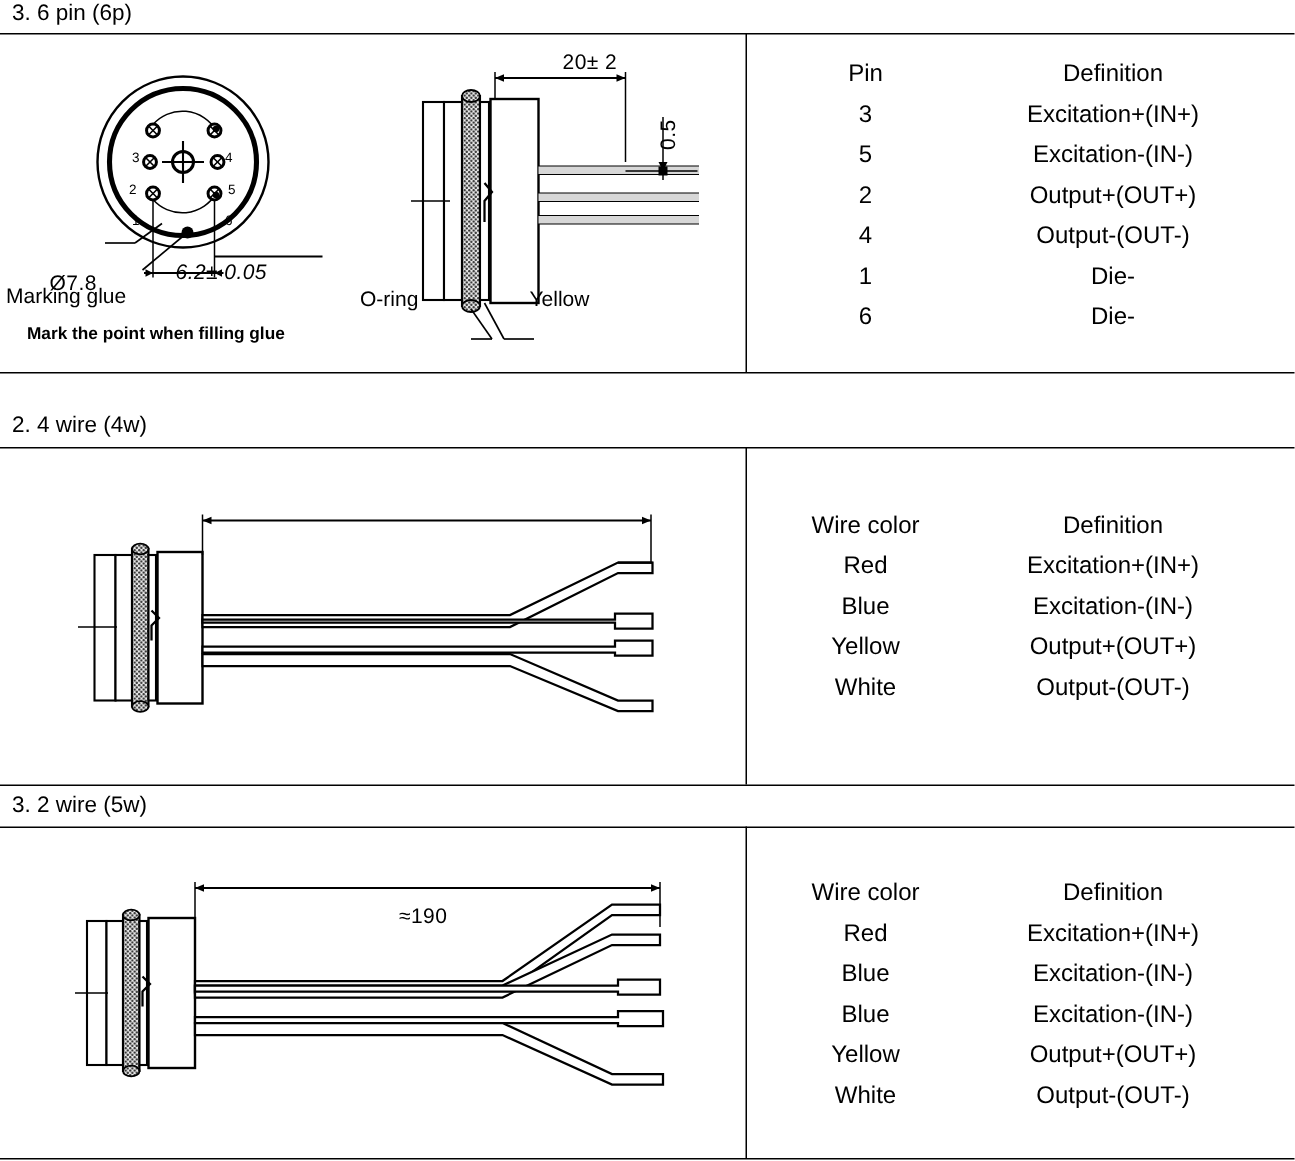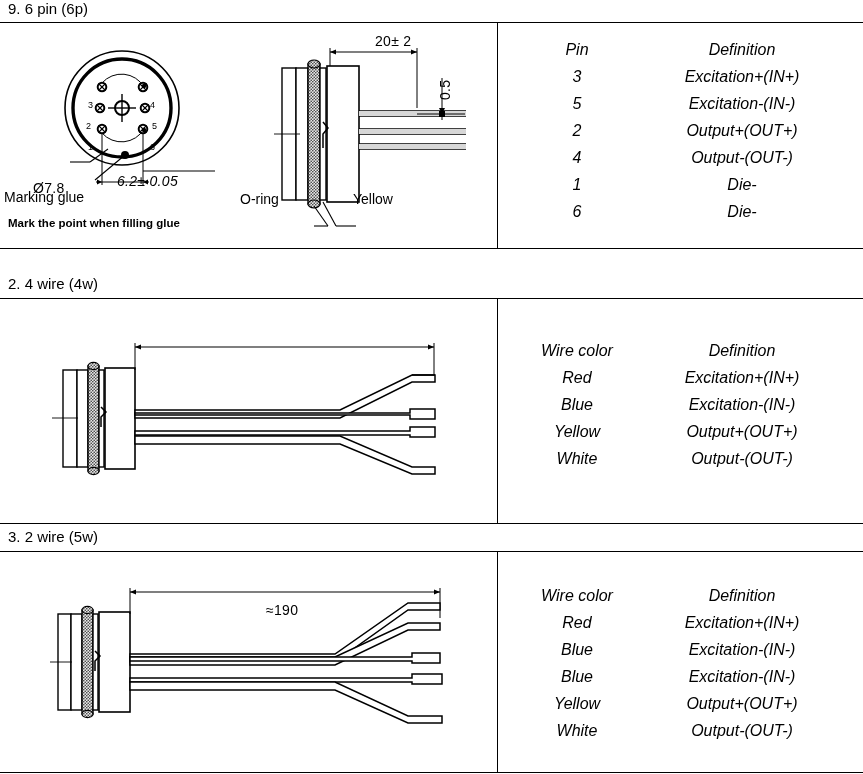--- a/index.html
+++ b/index.html
@@ -27,21 +27,21 @@
     position: absolute; left: 0; width: 863px;
     height: 0; border-top: 1.6px solid #000;
   }
   .vrule {
     position: absolute; width: 0;
     border-left: 1.6px solid #000;
   }
 
   
   .spec-table { position: absolute; }
-  .spec-row { display: flex; align-items: flex-end; font-style: italic; }
+  .spec-row { display: flex; align-items: flex-end; }
   .spec-c1 {
     width: 130px; text-align: center;
     font-size: 16px; line-height: 27px; white-space: nowrap;
   }
   .spec-c2 {
     width: 200px; text-align: center;
     font-size: 16px; line-height: 27px; white-space: nowrap;
   }
   .spec-head .spec-c1, .spec-head .spec-c2 { font-size: 16px; }
 
@@ -59,21 +59,21 @@
   svg { display: block; overflow: visible; }
   .drw { position: absolute; }
 </style>
 </head>
 <body>
 
 <div class="sheet">
 
   <div class="section" style="top:0;height:250px;">
 
-    <div class="sec-title">9. 6 pin (6p)</div>
+    <div class="sec-title">3. 6 pin (6p)</div>
 
     <div class="hrule" style="top:22px;"></div>
     <div class="hrule" style="top:248px;"></div>
     <div class="vrule" style="left:497px;top:22px;height:226px;"></div>
 
     <div class="drw" style="left:40px;top:45px;">
       <svg width="220" height="150" viewBox="0 0 220 150">
 
         <circle cx="82" cy="63" r="57" fill="#fff" stroke="#000" stroke-width="1.6"></circle>
         <circle cx="82" cy="63" r="49" fill="#fff" stroke="#000" stroke-width="3.4"></circle>
@@ -123,21 +123,21 @@
         <line x1="56" y1="137" x2="109" y2="137" stroke="#000" stroke-width="1.2"></line>
         <polygon points="62,137 57,134.5 57,139.5" fill="#000"></polygon>
         <polygon points="103,137 108,134.5 108,139.5" fill="#000"></polygon>
         <line x1="103" y1="126" x2="175" y2="126" stroke="#000" stroke-width="1.2"></line>
       </svg>
     </div>
 
     <span class="lbl lbl-dim" style="left:33px;top:152px;margin-top:28px;">Ø7.8</span>
     <span class="lbl lbl-dim" style="left:117px;top:173px;font-style:italic;">6.2± 0.05</span>
     <span class="lbl lbl-note" style="left:4px;top:189px;">Marking glue</span>
-    <span class="lbl lbl-small" style="left:8px;top:217px;">Mark the point when filling glue</span>
+    <span class="lbl lbl-small" style="left:18px;top:217px;">Mark the point when filling glue</span>
 
     <span class="lbl lbl-pin" style="left:88px;top:100px;">3</span>
     <span class="lbl lbl-pin" style="left:86px;top:121px;">2</span>
     <span class="lbl lbl-pin" style="left:88px;top:142px;">1</span>
     <span class="lbl lbl-pin" style="left:150px;top:100px;">4</span>
     <span class="lbl lbl-pin" style="left:152px;top:121px;">5</span>
     <span class="lbl lbl-pin" style="left:150px;top:142px;">6</span>
 
     <div class="drw" style="left:270px;top:30px;">
       <svg width="220" height="190" viewBox="0 0 220 190">

